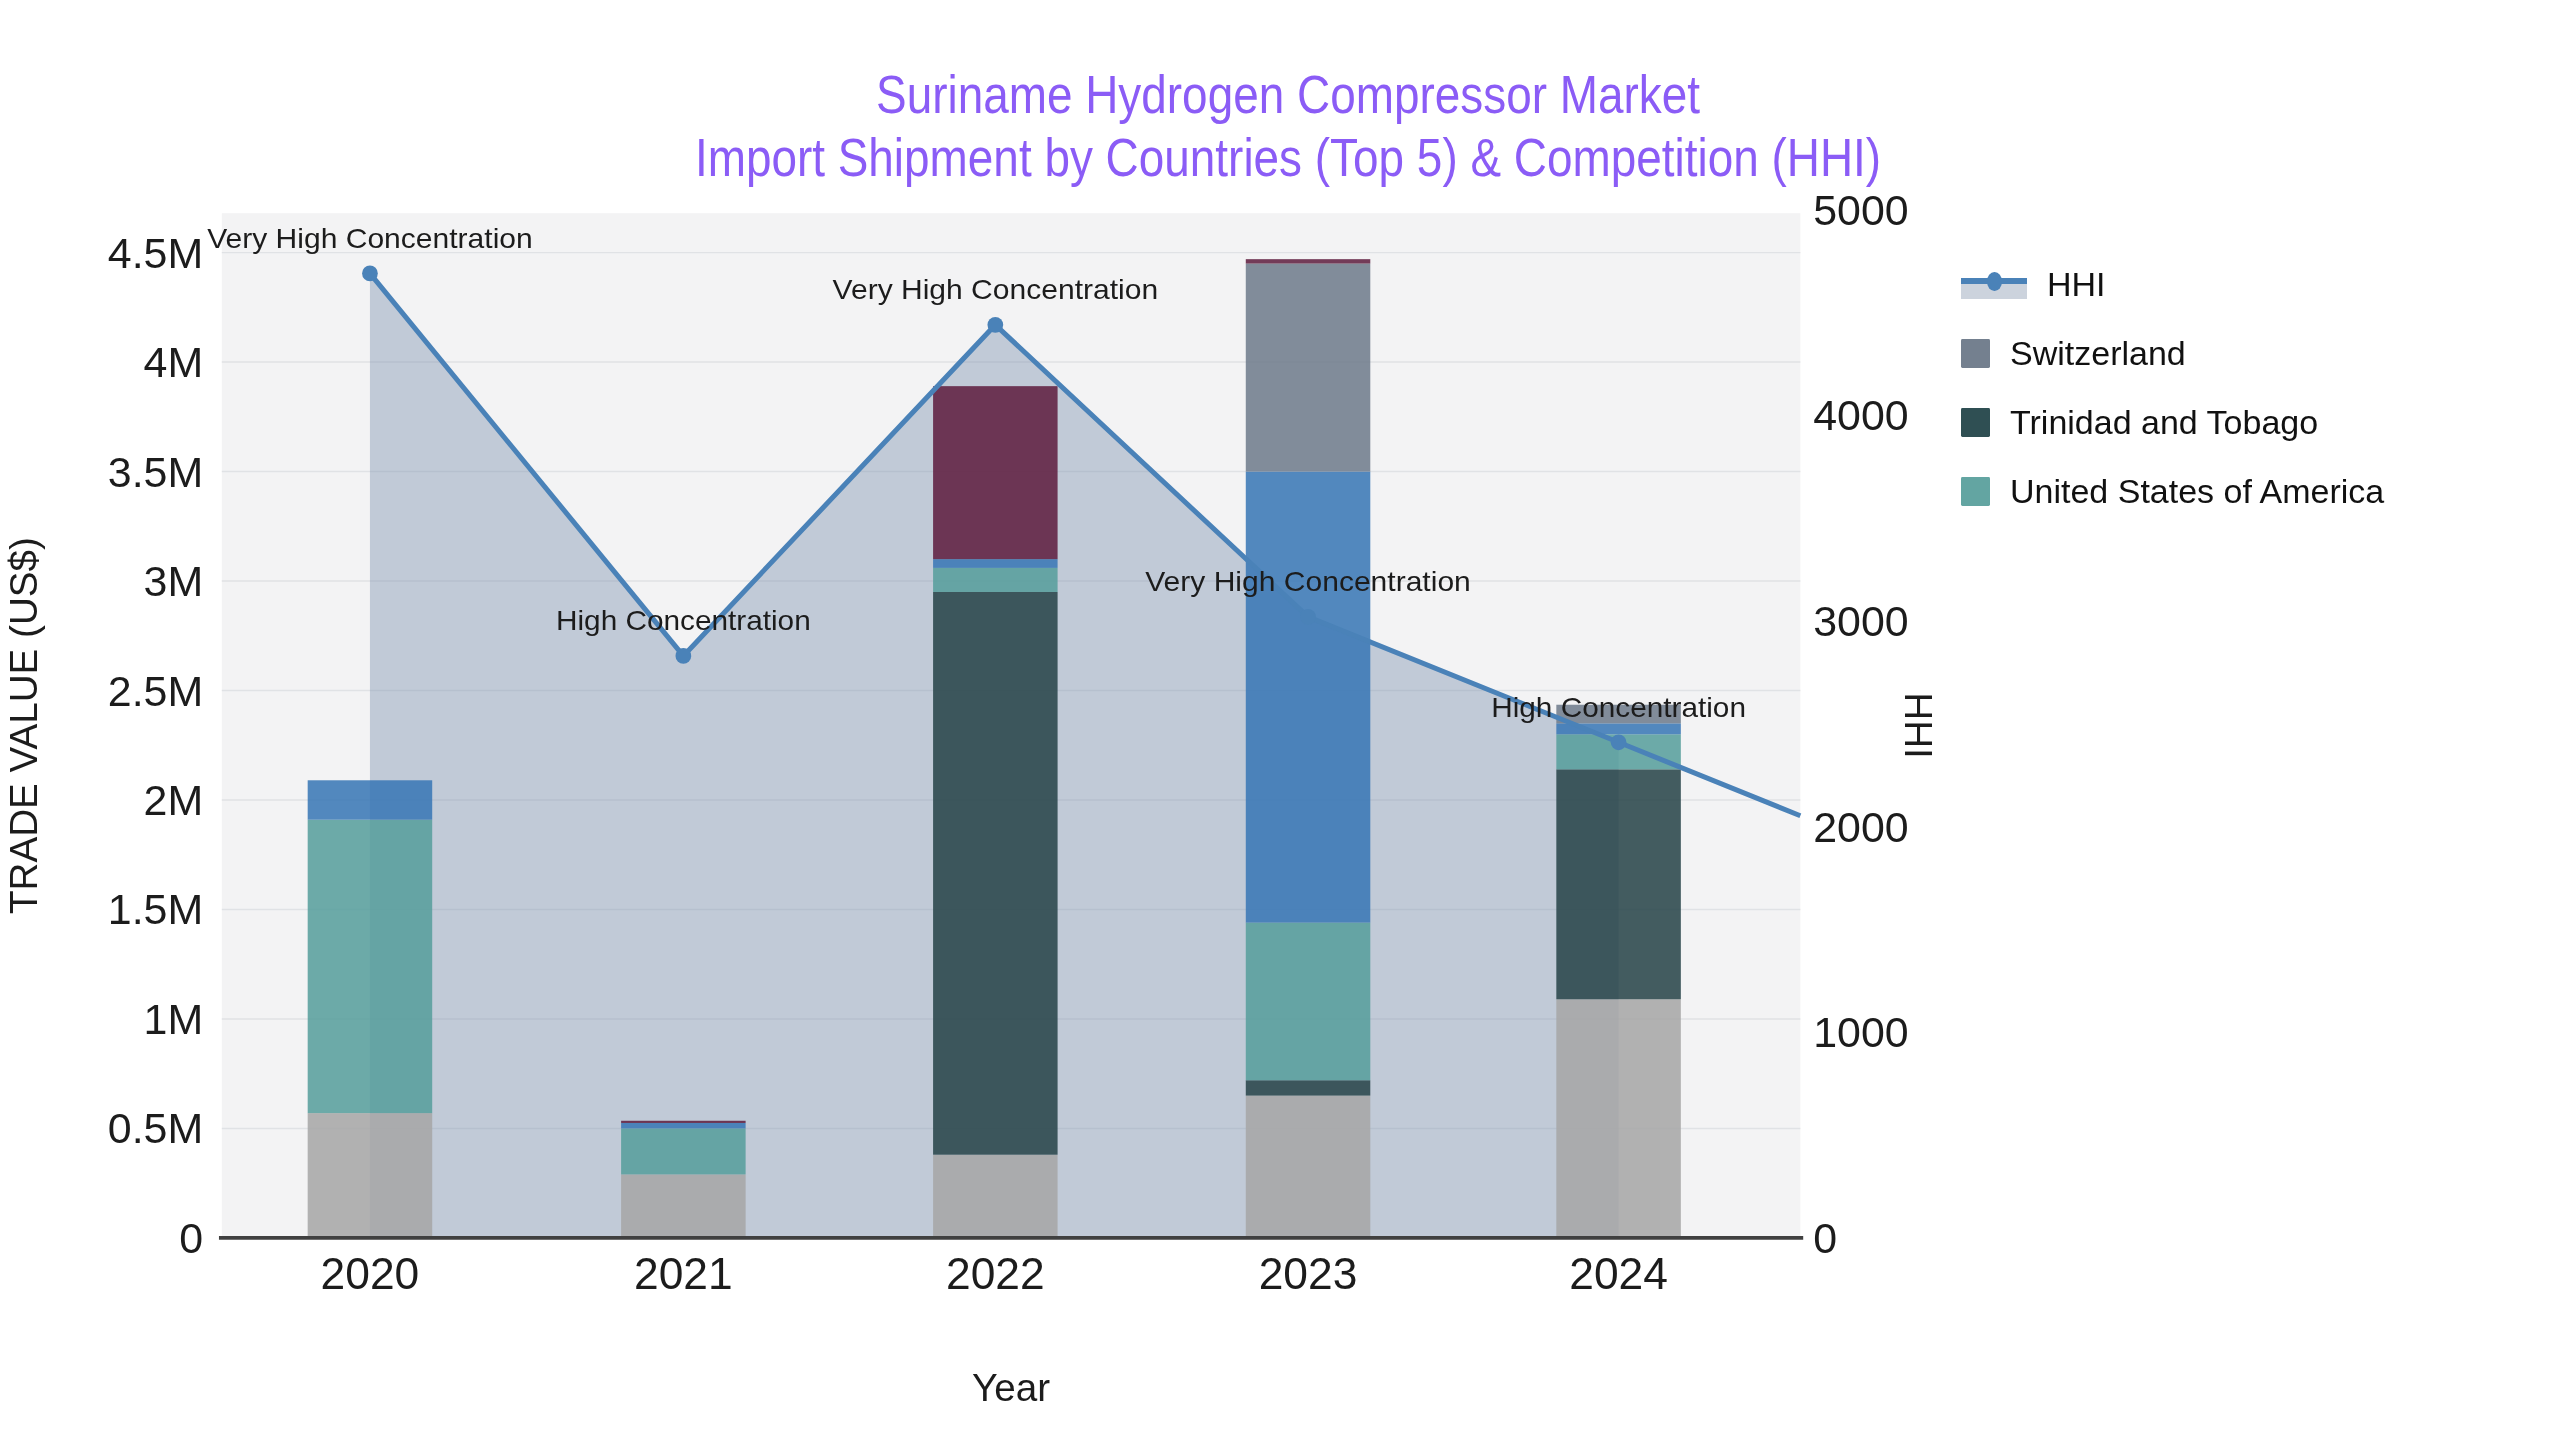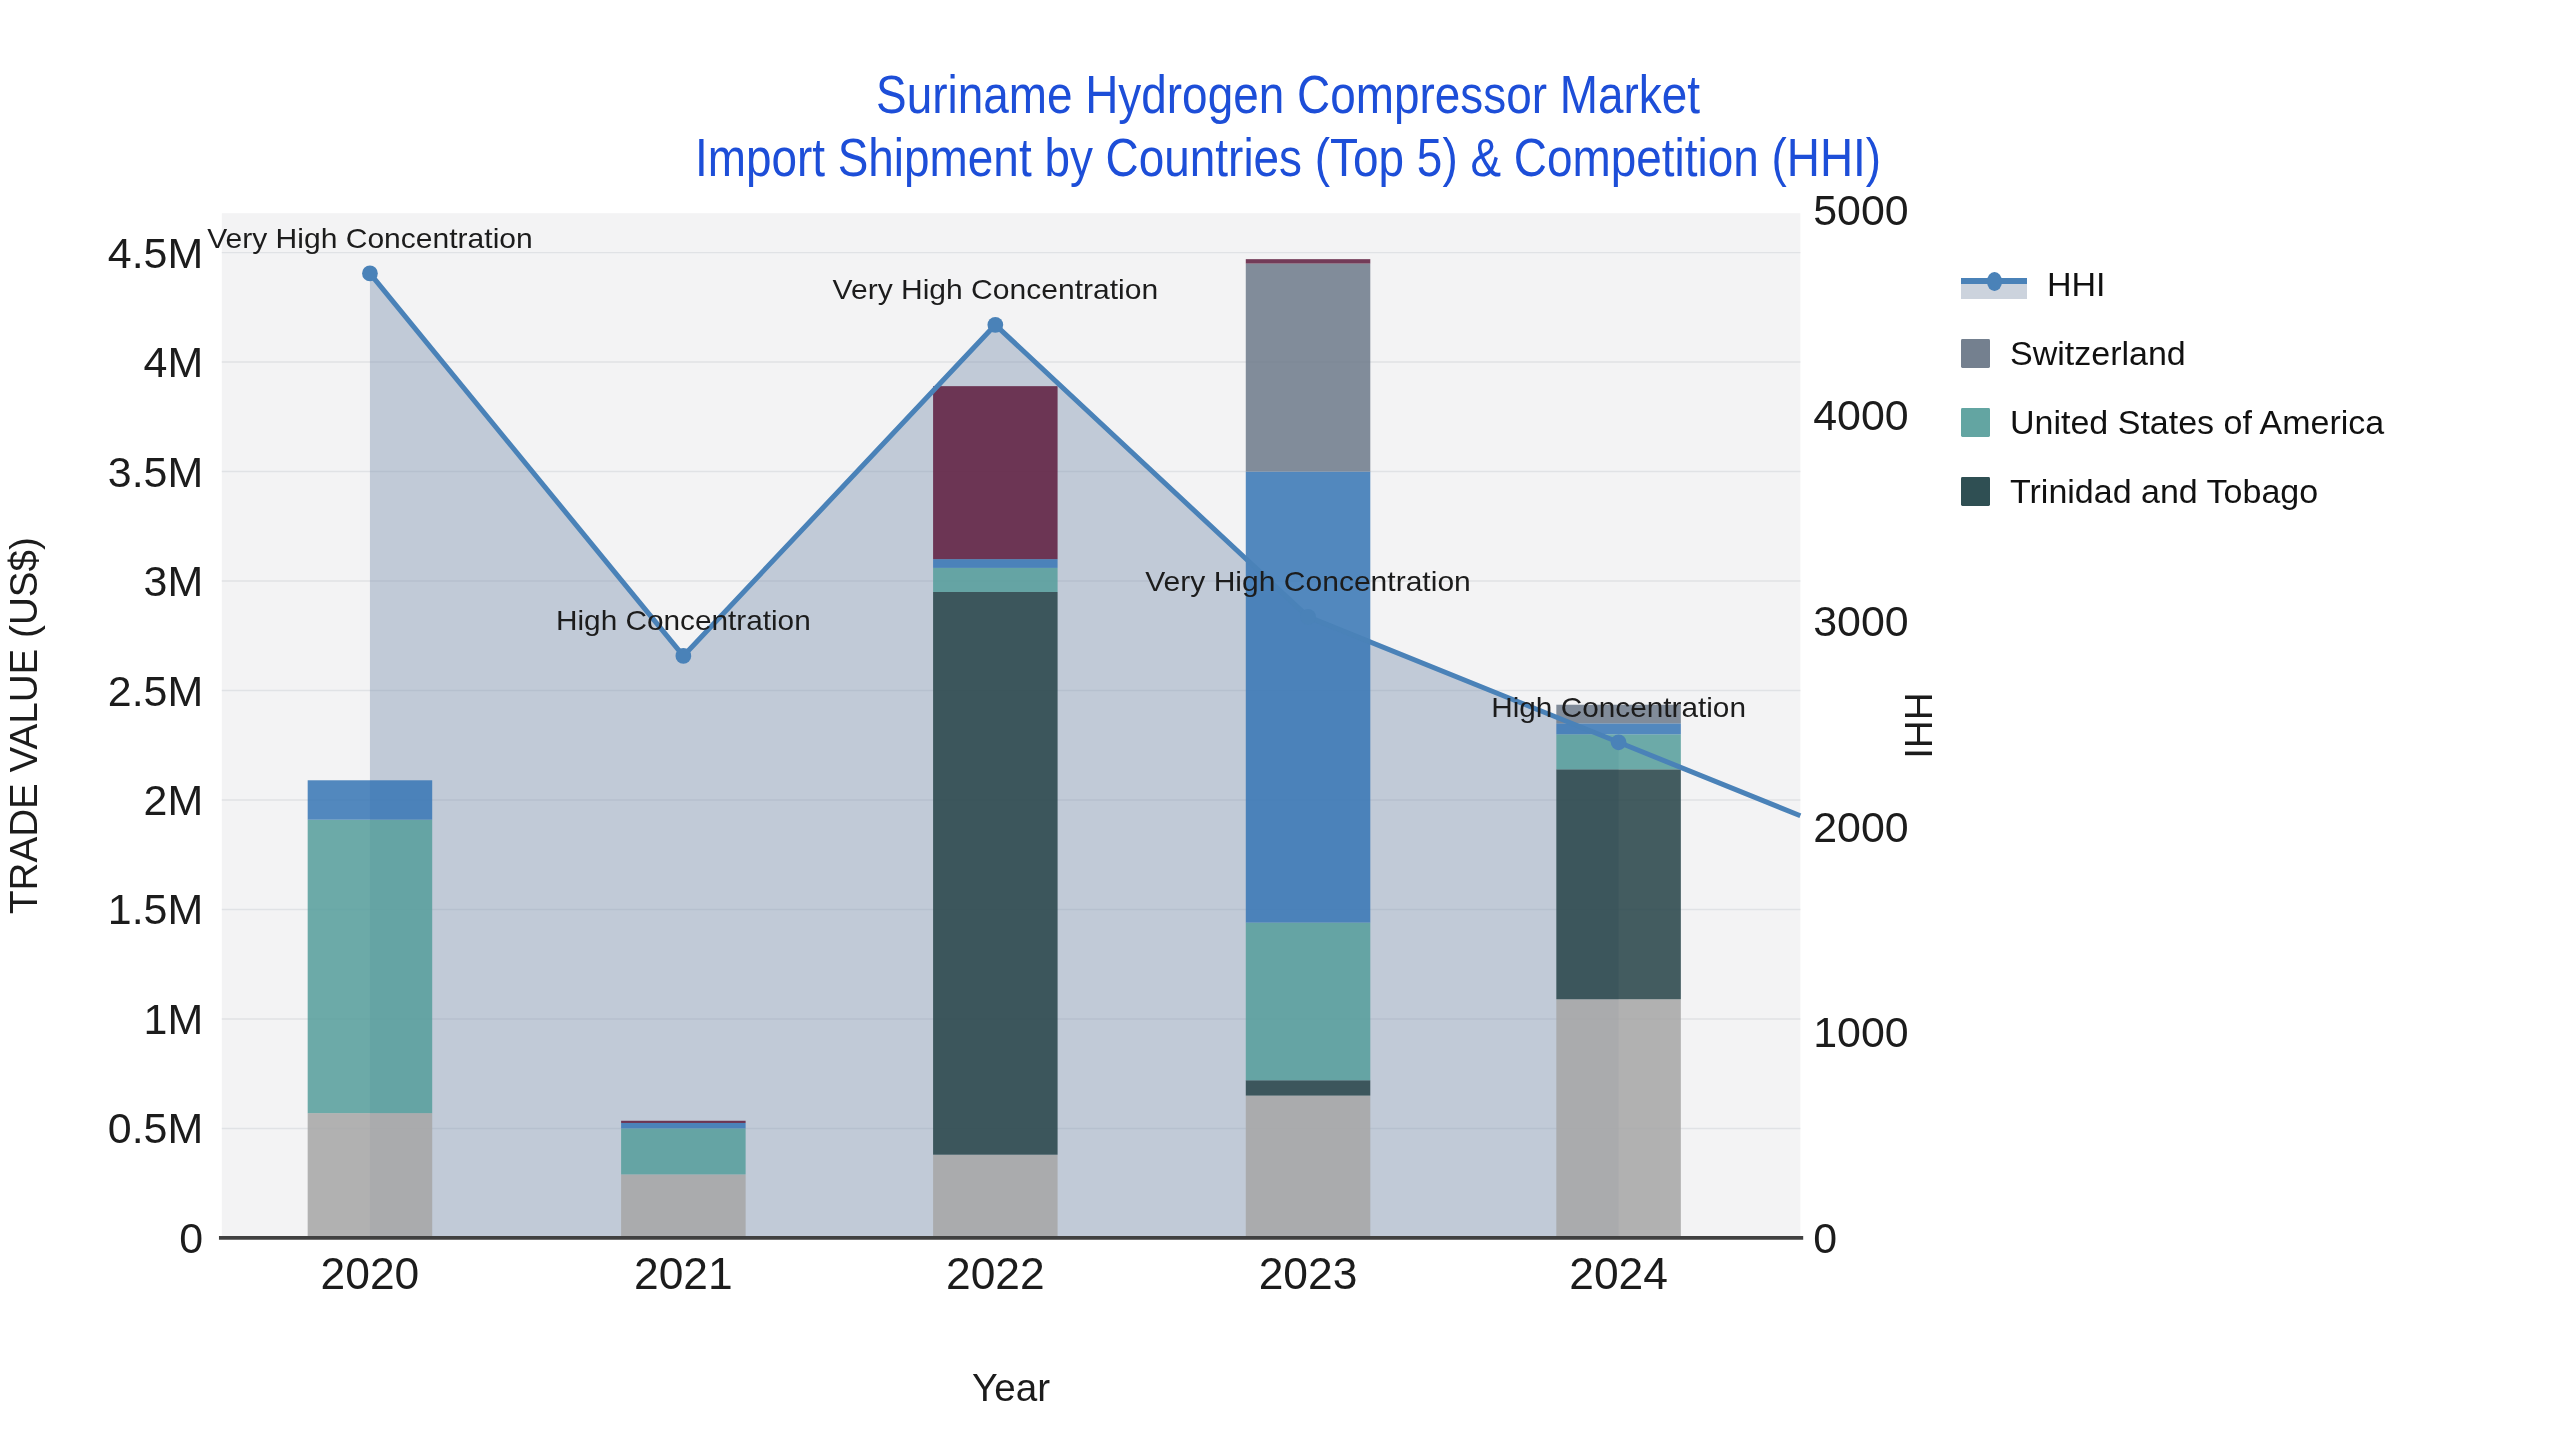--- a/index.html
+++ b/index.html
@@ -1,18 +1,18 @@
 <!DOCTYPE html>
 <html style="font-size:11.4px"><head>
 <meta charset="utf-8">
 <style>
   html,body{margin:0;padding:0;background:#fff;}
   .figure{position:relative;width:2576px;height:1449px;background:#ffffff;overflow:hidden;
           font-family:"Liberation Sans", sans-serif;}
-  .chart-title{position:absolute;top:63px;left:0;width:2576px;text-align:center;color:#1d4ed8;
+  .chart-title{position:absolute;top:63px;left:0;width:2576px;text-align:center;color:#8b5cf6;
                font-size:54px;line-height:63px;}
   .chart-title .tline{display:block;transform:scaleX(0.85);transform-origin:50% 50%;white-space:nowrap;}
   svg text{font-family:"Liberation Sans", sans-serif;fill:#1c1c1c;}
   .legend{position:absolute;left:1961px;top:250px;display:flex;flex-direction:column;}
   .legend-row{height:69px;display:flex;align-items:center;gap:20px;cursor:pointer;}
   .legend-label{font-size:34px;color:#111;white-space:nowrap;}
   .swatch{width:29px;height:29px;border-radius:1.4px;flex:0 0 auto;}
   .hhi-sample{position:relative;width:66px;height:29px;flex:0 0 auto;}
   .hhi-sample .band{position:absolute;left:0;right:0;top:9.3px;bottom:0;background:#ccd3dd;}
   .hhi-sample .hline{position:absolute;left:0;right:0;top:7.9px;height:5.7px;background:#4a82b8;}
@@ -107,22 +107,22 @@
           <div class="hline"></div>
           <div class="dot"></div>
         </div>
         <span class="legend-label">HHI</span>
       </div>
       <div class="legend-row">
         <div class="swatch" style="background: rgb(116, 128, 143);"></div>
         <span class="legend-label">Switzerland</span>
       </div>
       <div class="legend-row">
+        <div class="swatch" style="background: rgb(47, 79, 83);"></div>
+        <span class="legend-label">Trinidad and Tobago</span>
+      </div>
+      <div class="legend-row">
         <div class="swatch" style="background: rgb(99, 165, 162);"></div>
         <span class="legend-label">United States of America</span>
-      </div>
-      <div class="legend-row">
-        <div class="swatch" style="background: rgb(47, 79, 83);"></div>
-        <span class="legend-label">Trinidad and Tobago</span>
       </div>
     </div>
 </div>
 
 
 </body></html>

